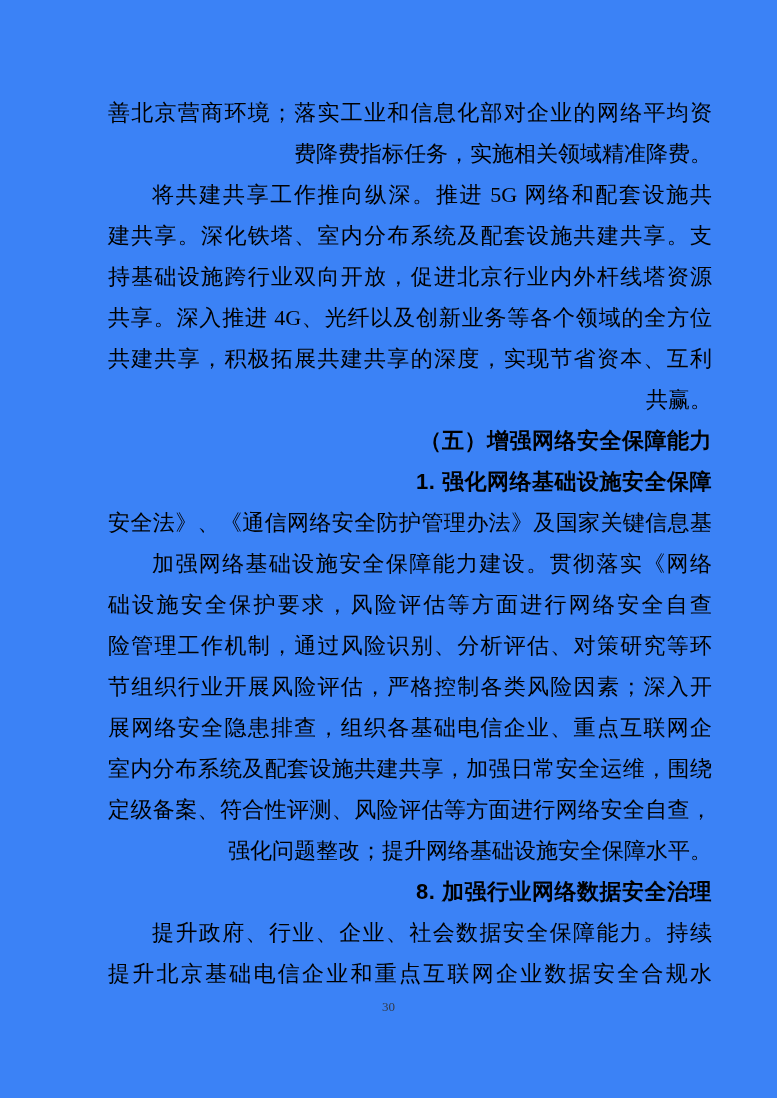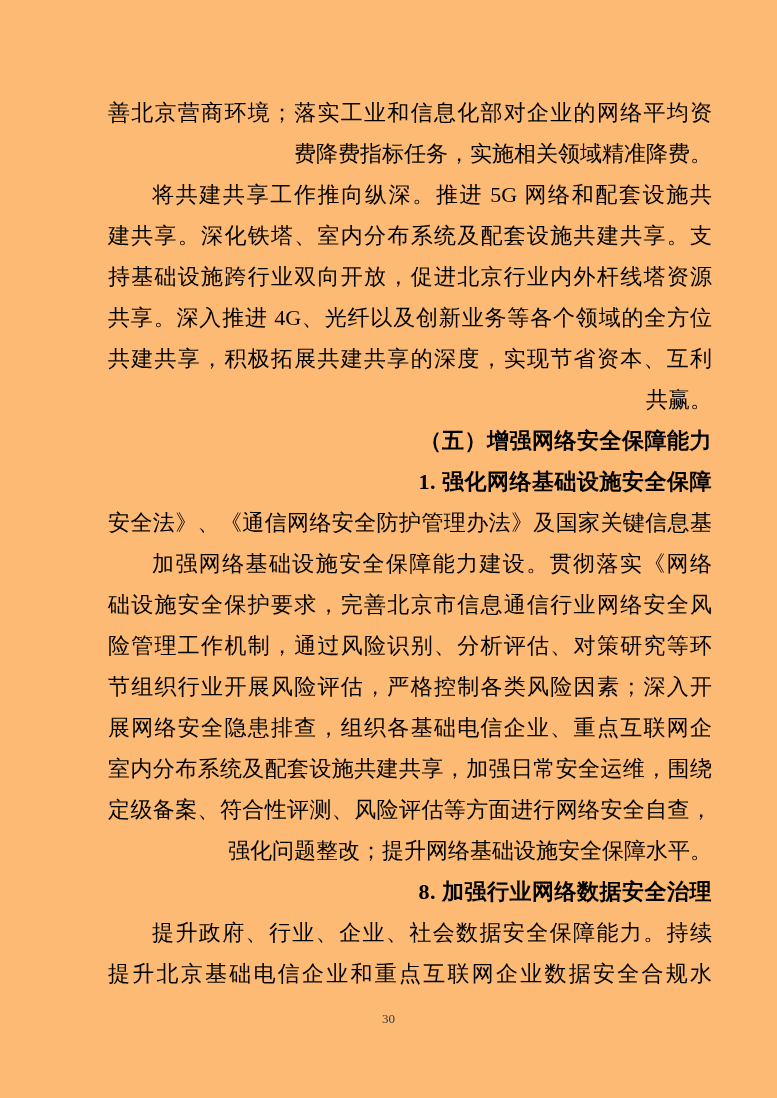--- a/index.html
+++ b/index.html
@@ -5,21 +5,21 @@
   html, body {
     margin: 0;
     padding: 0;
     background: #e8e8e8;
   }
   .page {
     position: relative;
     width: 777px;
     height: 1098px;
     margin: 0 auto;
-    background: #fdba74;
+    background: #3b82f6;
     overflow: hidden;
     font-family: "Liberation Serif", "DejaVu Serif", serif;
     color: #000000;
   }
   .content {
     position: absolute;
     left: 108px;
     top: 92px;
     width: 604px;
   }
@@ -35,56 +35,55 @@
     text-align-last: justify;
   }
   .line.indent {
     text-indent: 44px;
   }
   .line.section-heading {
     font-weight: 700;
     letter-spacing: 0.5px;
   }
   .line.sub-heading {
-    font-family: Liberation Serif, serif;
+    font-family: Liberation Sans, sans-serif;
     font-weight: 700;
     letter-spacing: 0.5px;
   }
   .page-number {
     position: absolute;
     top: 999px;
     left: 0;
     width: 777px;
     text-align: center;
     font-size: 13px;
     line-height: 16px;
     color: #333a47;
     font-family: "Liberation Serif", "DejaVu Serif", serif;
-    margin-top: 12px;
   }
 </style>
 </head>
 <body>
 
 <div class="page">
   <div class="content">
 
   <div class="line body justify">善北京营商环境；落实工业和信息化部对企业的网络平均资</div>
       <div class="line body">费降费指标任务，实施相关领域精准降费。</div>
       <div class="line body indent justify">将共建共享工作推向纵深。推进 5G 网络和配套设施共</div>
       <div class="line body justify">建共享。深化铁塔、室内分布系统及配套设施共建共享。支</div>
       <div class="line body justify">持基础设施跨行业双向开放，促进北京行业内外杆线塔资源</div>
       <div class="line body justify">共享。深入推进 4G、光纤以及创新业务等各个领域的全方位</div>
       <div class="line body justify">共建共享，积极拓展共建共享的深度，实现节省资本、互利</div>
       <div class="line body">共赢。</div>
       <div class="line section-heading indent">（五）增强网络安全保障能力</div>
       <div class="line sub-heading indent">1. 强化网络基础设施安全保障</div>
       <div class="line body justify">安全法》、《通信网络安全防护管理办法》及国家关键信息基</div>
       <div class="line body indent justify">加强网络基础设施安全保障能力建设。贯彻落实《网络</div>
-      <div class="line body justify">础设施安全保护要求，完善北京市信息通信行业网络安全风</div>
+      <div class="line body justify">础设施安全保护要求，风险评估等方面进行网络安全自查</div>
       <div class="line body justify">险管理工作机制，通过风险识别、分析评估、对策研究等环</div>
       <div class="line body justify">节组织行业开展风险评估，严格控制各类风险因素；深入开</div>
       <div class="line body justify">展网络安全隐患排查，组织各基础电信企业、重点互联网企</div>
       <div class="line body justify">室内分布系统及配套设施共建共享，加强日常安全运维，围绕</div>
       <div class="line body justify">定级备案、符合性评测、风险评估等方面进行网络安全自查，</div>
       <div class="line body">强化问题整改；提升网络基础设施安全保障水平。</div>
       <div class="line sub-heading indent">8. 加强行业网络数据安全治理</div>
       <div class="line body indent justify">提升政府、行业、企业、社会数据安全保障能力。持续</div>
       <div class="line body justify">提升北京基础电信企业和重点互联网企业数据安全合规水</div>
     </div>

